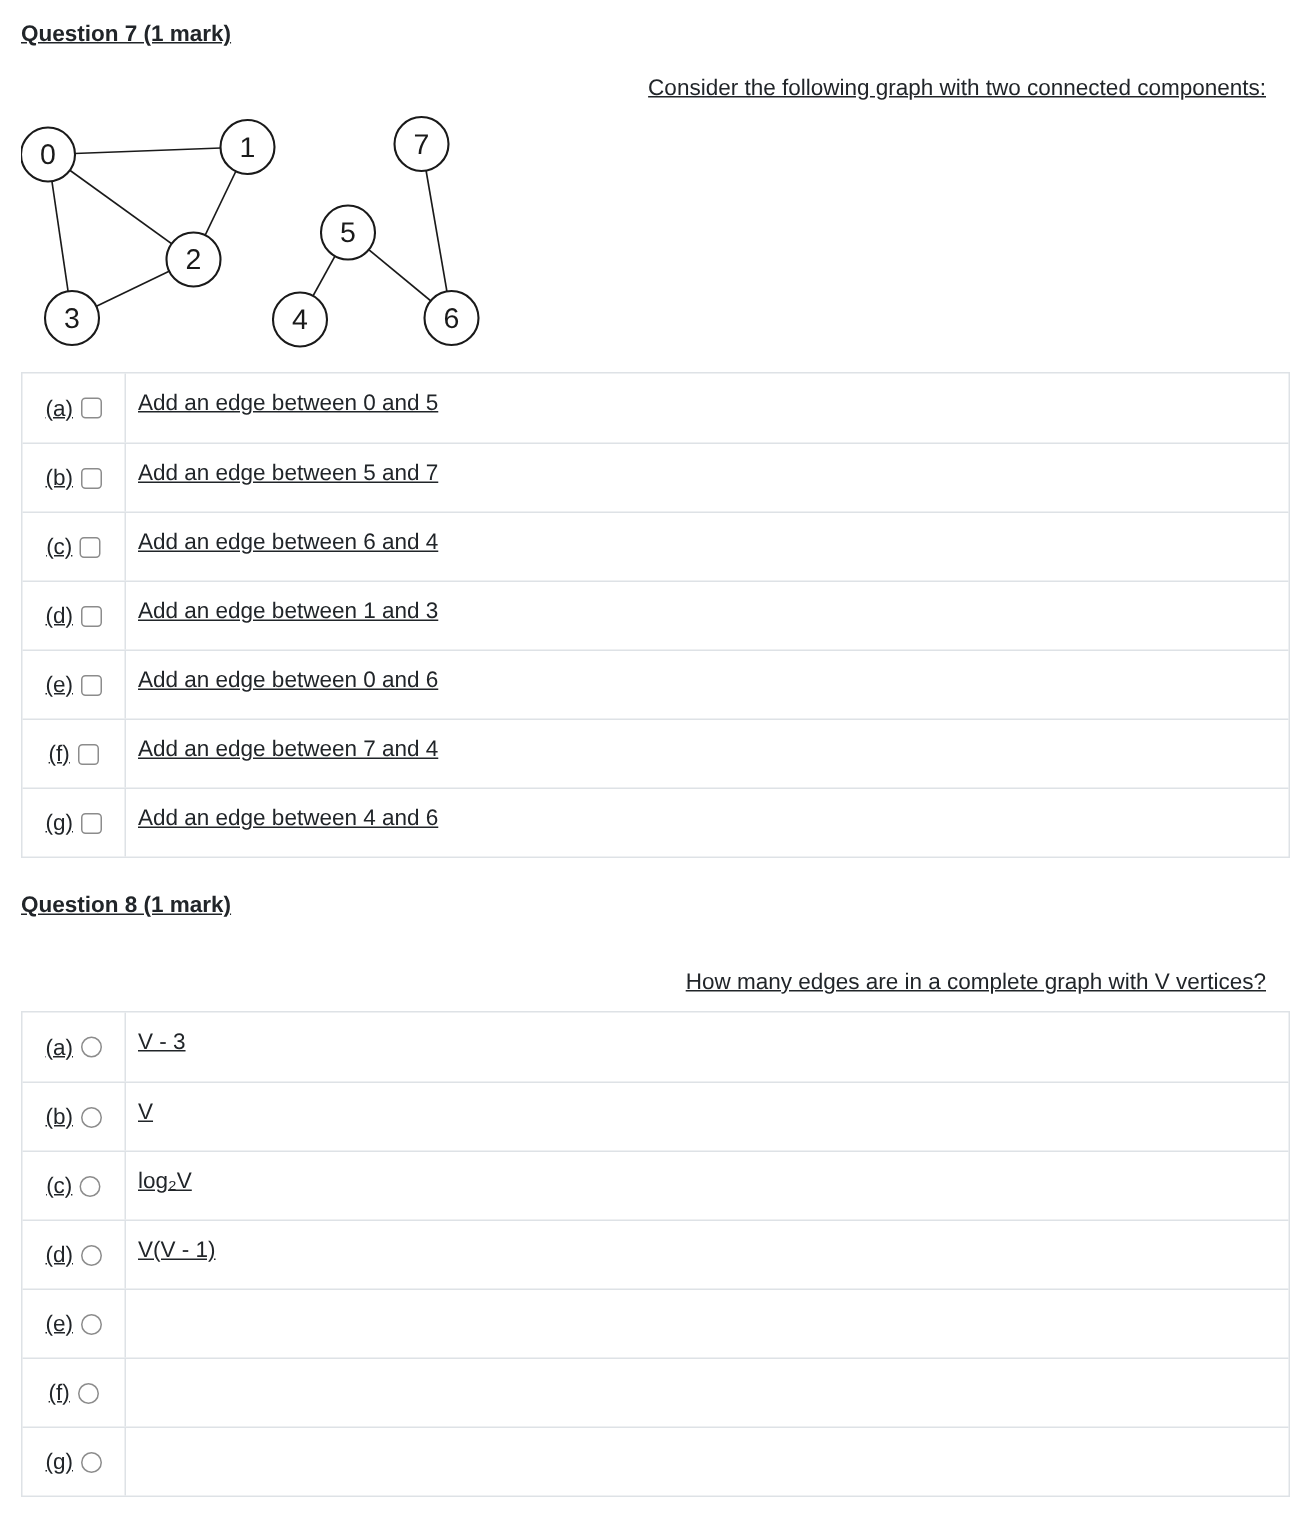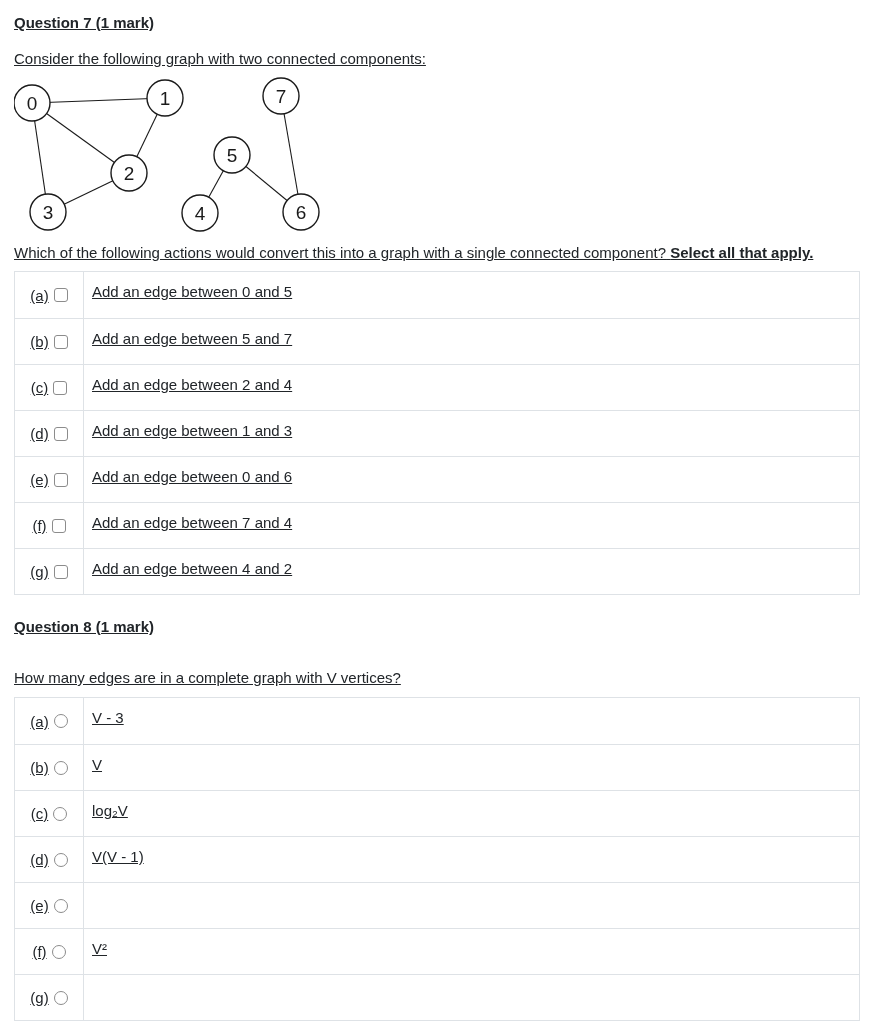--- a/index.html
+++ b/index.html
@@ -13,21 +13,21 @@
     -webkit-font-smoothing: antialiased;
   }
   .page { padding: 15px 28px 8px 14px; text-decoration: underline; }
 
   .qtitle {
     font-size: 15px;
     font-weight: bold;
     margin: 0;
     line-height: 15px;
   }
-  .intro { margin: 21px 0 0 0; line-height: 15px; }
+  .intro { margin: 21px 0 0 0; line-height: 15px; text-align: right; }
   .prompt { margin: 8px 0 0 0; line-height: 15px; }
   .prompt strong { font-weight: bold; }
 
   .graph-wrap { margin-top: 9px; width: 320px; height: 162px; }
   .graph-wrap svg { display: block; }
 
   .opt-table {
     margin-top: 11px;
     width: 846px;
     border: 1px solid #dee2e6;
@@ -102,21 +102,20 @@
           <text x="186" y="144.5" text-anchor="middle" font-family="&quot;Liberation Sans&quot;, sans-serif" font-size="19" fill="#1a1a1a">4</text>
           <circle cx="218" cy="80" r="18" fill="#ffffff" stroke="#1a1a1a" stroke-width="1.4"></circle>
           <text x="218" y="86.5" text-anchor="middle" font-family="&quot;Liberation Sans&quot;, sans-serif" font-size="19" fill="#1a1a1a">5</text>
           <circle cx="287" cy="137" r="18" fill="#ffffff" stroke="#1a1a1a" stroke-width="1.4"></circle>
           <text x="287" y="143.5" text-anchor="middle" font-family="&quot;Liberation Sans&quot;, sans-serif" font-size="19" fill="#1a1a1a">6</text>
           <circle cx="267" cy="21" r="18" fill="#ffffff" stroke="#1a1a1a" stroke-width="1.4"></circle>
           <text x="267" y="27.5" text-anchor="middle" font-family="&quot;Liberation Sans&quot;, sans-serif" font-size="19" fill="#1a1a1a">7</text>
         </svg>
       </div>
 
-    <p class="prompt"><span>Which of the following actions would convert this into a graph with a single connected component?</span> <strong>Select all that apply.</strong></p>
 
     <div class="opt-table">
         <div class="opt-row">
           <div class="cell-label">
             <span class="opt-label">(a)</span>
             <span class="checkbox"></span>
           </div>
           <div class="cell-text">Add an edge between 0 and 5</div>
         </div>
         <div class="opt-row">
@@ -124,21 +123,21 @@
             <span class="opt-label">(b)</span>
             <span class="checkbox"></span>
           </div>
           <div class="cell-text">Add an edge between 5 and 7</div>
         </div>
         <div class="opt-row">
           <div class="cell-label">
             <span class="opt-label">(c)</span>
             <span class="checkbox"></span>
           </div>
-          <div class="cell-text">Add an edge between 2 and 4</div>
+          <div class="cell-text">Add an edge between 6 and 4</div>
         </div>
         <div class="opt-row">
           <div class="cell-label">
             <span class="opt-label">(d)</span>
             <span class="checkbox"></span>
           </div>
           <div class="cell-text">Add an edge between 1 and 3</div>
         </div>
         <div class="opt-row">
           <div class="cell-label">
@@ -152,21 +151,21 @@
             <span class="opt-label">(f)</span>
             <span class="checkbox"></span>
           </div>
           <div class="cell-text">Add an edge between 7 and 4</div>
         </div>
         <div class="opt-row">
           <div class="cell-label">
             <span class="opt-label">(g)</span>
             <span class="checkbox"></span>
           </div>
-          <div class="cell-text">Add an edge between 4 and 2</div>
+          <div class="cell-text">Add an edge between 4 and 6</div>
         </div>
       </div>
   </section>
 
   <section class="section-q8">
     <h2 class="qtitle">Question 8 (1 mark)</h2>
     <p class="intro">How many edges are in a complete graph with V vertices?</p>
 
     <div class="opt-table">
         <div class="opt-row">
@@ -201,21 +200,20 @@
           <div class="cell-label">
             <span class="opt-label">(e)</span>
             <span class="radio"></span>
           </div>
         </div>
         <div class="opt-row">
           <div class="cell-label">
             <span class="opt-label">(f)</span>
             <span class="radio"></span>
           </div>
-          <div class="cell-text">V²</div>
         </div>
         <div class="opt-row">
           <div class="cell-label">
             <span class="opt-label">(g)</span>
             <span class="radio"></span>
           </div>
         </div>
       </div>
   </section>
 

